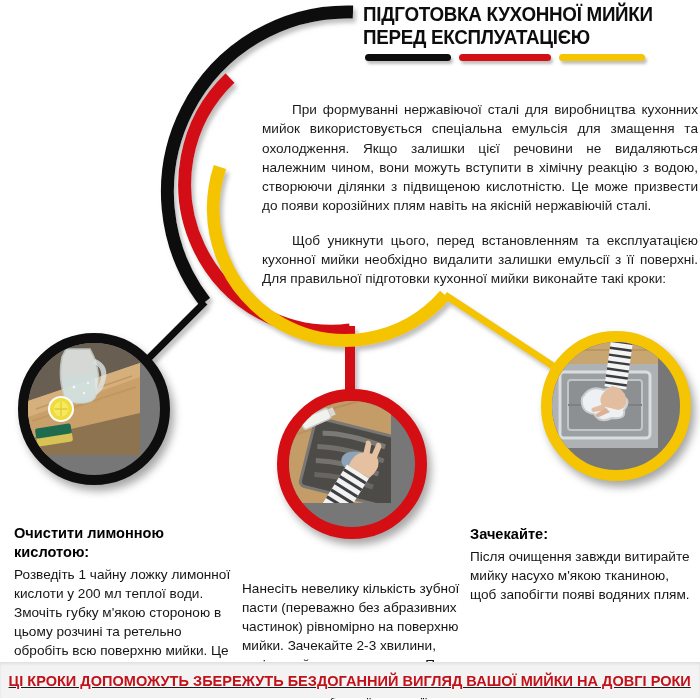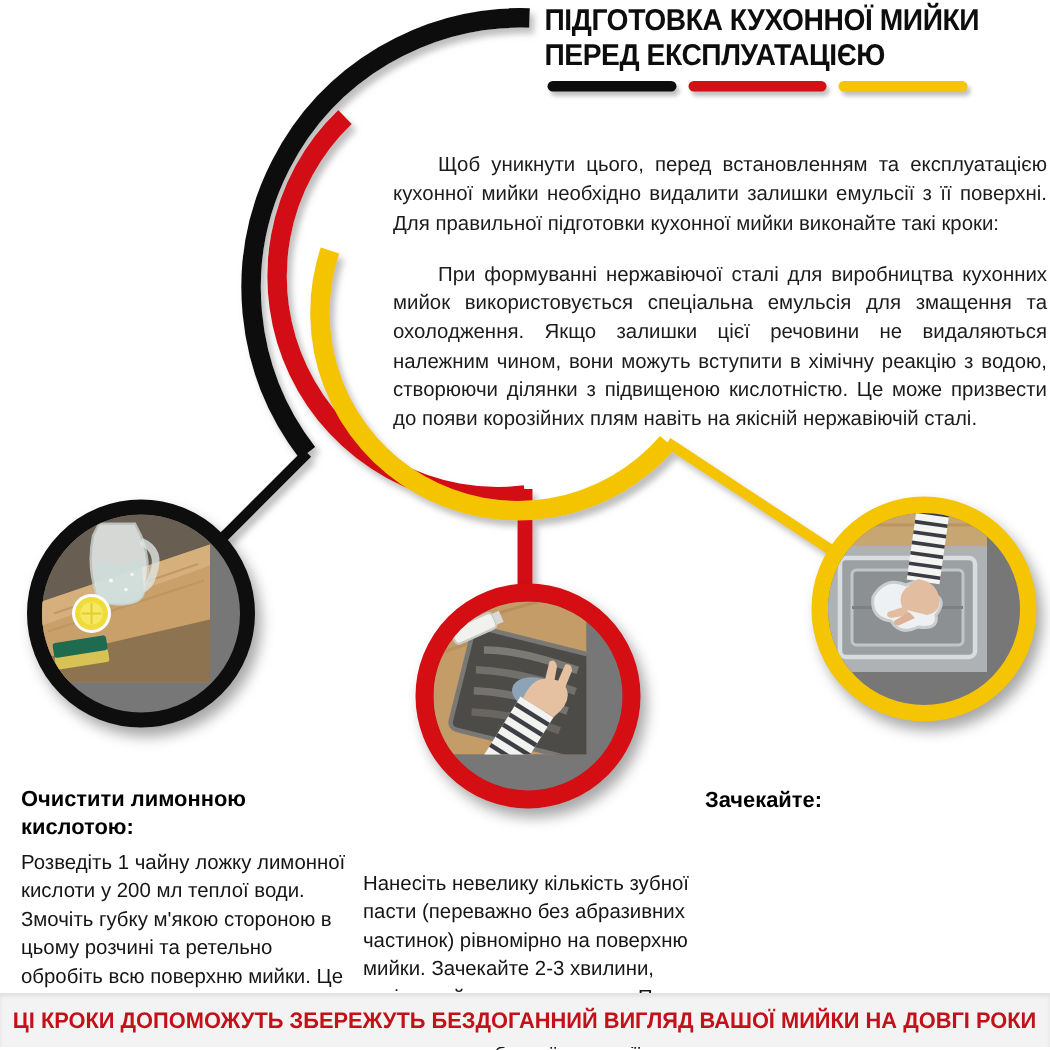--- a/index.html
+++ b/index.html
@@ -40,21 +40,21 @@
   .step-block{position:absolute;font-size:13.6px;line-height:19px;color:#151515;margin-top:36px;}
   .step-block h3{margin:0 0 3px 0;font-size:14.6px;line-height:19px;font-weight:800;color:#000;}
   .step-block p{margin:0;}
   #step1-text{left:14px;top:488px;width:224px;}
   #step2-text{left:242px;top:543px;width:228px;}
   #step3-text{left:470px;top:489px;width:228px;}
   
   .footer{
     position:absolute;left:0;top:662px;width:700px;height:36px;
     background:#f3f3f3;box-shadow:inset 0 2px 3px rgba(0,0,0,.08);
-    display:flex;align-items:center;justify-content:center;
+    display:flex;align-items:center;justify-content:center;text-decoration:underline;
   }
   .footer span{
     font-size:15px;font-weight:800;color:#c3111a;letter-spacing:0px;
     transform:scaleX(.97);white-space:nowrap;
   }
 </style>
 </head>
 <body>
 
 <div id="stage">
@@ -79,22 +79,22 @@
     <div>ПІДГОТОВКА КУХОННОЇ МИЙКИ</div>
     <div>ПЕРЕД ЕКСПЛУАТАЦІЄЮ</div>
   </div>
   <div class="title-bars">
     <div class="tbar b1"></div>
     <div class="tbar b2"></div>
     <div class="tbar b3"></div>
   </div>
 
   <div class="intro">
+    <p>При формуванні нержавіючої сталі для виробництва кухонних мийок використовується спеціальна емульсія для змащення та охолодження. Якщо залишки цієї речовини не видаляються належним чином, вони можуть вступити в хімічну реакцію з водою, створюючи ділянки з підвищеною кислотністю. Це може призвести до появи корозійних плям навіть на якісній нержавіючій сталі.</p>
     <p>Щоб уникнути цього, перед встановленням та експлуатацією кухонної мийки необхідно видалити залишки емульсії з її поверхні. Для правильної підготовки кухонної мийки виконайте такі кроки:</p>
-    <p>При формуванні нержавіючої сталі для виробництва кухонних мийок використовується спеціальна емульсія для змащення та охолодження. Якщо залишки цієї речовини не видаляються належним чином, вони можуть вступити в хімічну реакцію з водою, створюючи ділянки з підвищеною кислотністю. Це може призвести до появи корозійних плям навіть на якісній нержавіючій сталі.</p>
   </div>
 
   <div class="photo-circle" id="circle-step1">
     <svg width="112" height="112" viewBox="0 0 112 112">
       <rect x="0" y="0" width="112" height="112" fill="#695e52"></rect>
       <polygon points="0,58 112,20 112,112 0,112" fill="#c9a06a"></polygon>
       <polygon points="0,58 112,20 112,34 0,74" fill="#d6b07c"></polygon>
       <polygon points="0,96 112,70 112,112 0,112" fill="#8d734f"></polygon>
       <line x1="8" y1="66" x2="104" y2="33" stroke="#b98f5a" stroke-width="1.5" opacity=".7"></line>
       <line x1="4" y1="78" x2="108" y2="44" stroke="#b98f5a" stroke-width="1.5" opacity=".6"></line>
@@ -190,19 +190,20 @@
     <h3>Очистити лимонною кислотою:</h3>
     <p>Розведіть 1 чайну ложку лимонної кислоти у 200 мл теплої води. Змочіть губку м'якою стороною в цьому розчині та ретельно обробіть всю поверхню мийки. Це допоможе нейтралізувати залишки емульсії.</p>
   </div>
 
   <div class="step-block" id="step2-text">
     <p>Нанесіть невелику кількість зубної пасти (переважно без абразивних частинок) рівномірно на поверхню мийки. Зачекайте 2-3 хвилини, потім змийте теплою водою. Паста допоможе видалити невидимі залишки виробничої емульсії та відполірувати поверхню.</p>
   </div>
 
   <div class="step-block" id="step3-text">
     <h3>Зачекайте:</h3>
+    <p>Після очищення завжди витирайте мийку насухо м'якою тканиною, щоб запобігти появі водяних плям.</p>
   </div>
 
   <div class="footer">
     <span>ЦІ КРОКИ ДОПОМОЖУТЬ ЗБЕРЕЖУТЬ БЕЗДОГАННИЙ ВИГЛЯД ВАШОЇ МИЙКИ НА ДОВГІ РОКИ</span>
   </div>
 
 </div>
 
 </body></html>

